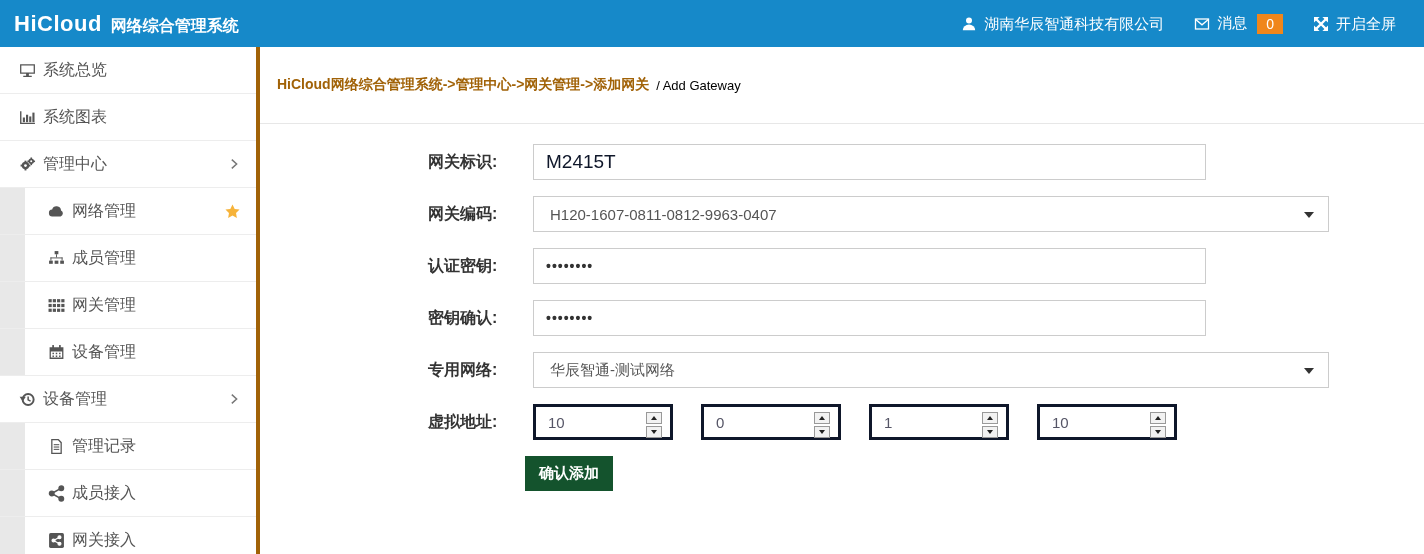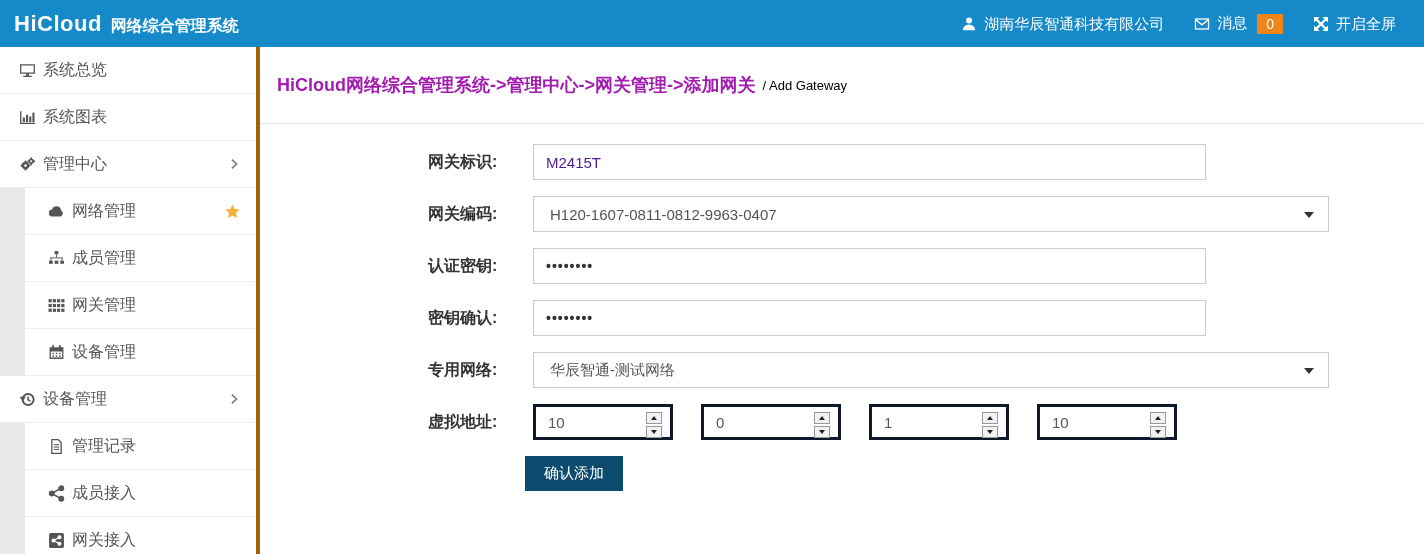--- a/index.html
+++ b/index.html
@@ -28,50 +28,50 @@
     background:linear-gradient(to right,#e8e8e8 0,#e8e8e8 25px,#fff 25px); }
   .sicon { width:17px; height:17px; margin-right:7px; flex:0 0 17px; display:inline-flex; }
   .slabel { flex:1; }
   .chev { width:14px; height:14px; flex:0 0 14px; }
   .staricon { width:17px; height:17px; flex:0 0 17px; }
 
   
   .content { flex:1; display:flex; flex-direction:column; background:#fff; }
   .crumbbar { height:77px; display:flex; align-items:center; padding-left:17px;
     border-bottom:1px solid #e7e7e7; }
-  .crumb { color:#a21caf; font-size:18px; font-weight:bold; white-space:nowrap; }
+  .crumb { color:#a16207; font-size:14px; font-weight:bold; white-space:nowrap; }
   .crumb-suffix { color:#000000; font-size:13px; font-weight:normal; margin-left:7px; }
 
   .form-area { margin:20px 0 0 168px; }
   .frow { display:flex; align-items:center; margin-bottom:16px;gap:8px; }
   .flabel { width:97px; flex:0 0 97px; font-size:16px; font-weight:bold; color:#333; }
-  .finput { width:673px; height:36px; border:1px solid #ccc; padding:0 12px; font-size:15px;
-    color:#4c1d95; font-family:inherit; background:#fff; outline:none; }
+  .finput { width:673px; height:36px; border:1px solid #ccc; padding:0 12px; font-size:19px;
+    color:#0f172a; font-family:inherit; background:#fff; outline:none; }
   .pw { font-size:14px; letter-spacing:1px; font-weight:bold; color:#333; }
   .fselect { width:796px; height:36px; border:1px solid #ccc; padding:0 34px 0 16px; font-size:15px;
     color:#555; display:flex; align-items:center; position:relative; cursor:pointer; background:#fff; }
   .caret { position:absolute; right:14px; top:15px; width:0; height:0;
     border-left:5px solid transparent; border-right:5px solid transparent; border-top:6px solid #333; }
 
   .spin-row { display:flex; gap:28px; }
   .spin { width:140px; height:36px; border:3px solid #0f172a; position:relative; background:#fff; }
   .spin input { width:100%; height:100%; border:none; outline:none; padding:0 30px 0 12px;
     font-size:15px; color:#556; font-family:inherit; }
   .stepper { position:absolute; right:8px; top:5px; width:16px; height:26px;
     display:flex; flex-direction:column; gap:2px; }
   .stepbtn { flex:1; border:1px solid #999; background:#f2f2f2; display:flex;
     align-items:center; justify-content:center; cursor:pointer; }
   .tri-up { width:0; height:0; border-left:3.5px solid transparent; border-right:3.5px solid transparent;
     border-bottom:4.5px solid #222; }
   .tri-down { width:0; height:0; border-left:3.5px solid transparent; border-right:3.5px solid transparent;
     border-top:4.5px solid #222; }
 
   .btn-row { margin-top:6px; padding-left:97px; }
-  .submit-btn { width:98px; height:35px; background:#0c4a6e; color:#fff; border:none;
-    font-size:15px; font-family:inherit; cursor:pointer; }
+  .submit-btn { width:88px; height:35px; background:#14532d; color:#fff; border:none;
+    font-size:15px; font-family:inherit; cursor:pointer;font-weight:bold; }
 </style>
 </head>
 <body>
 
 <div class="topbar">
   <div class="brand">
     <span class="brand-name">HiCloud</span>
     <span class="brand-suffix">网络综合管理系统</span>
   </div>
   <div class="top-right">

